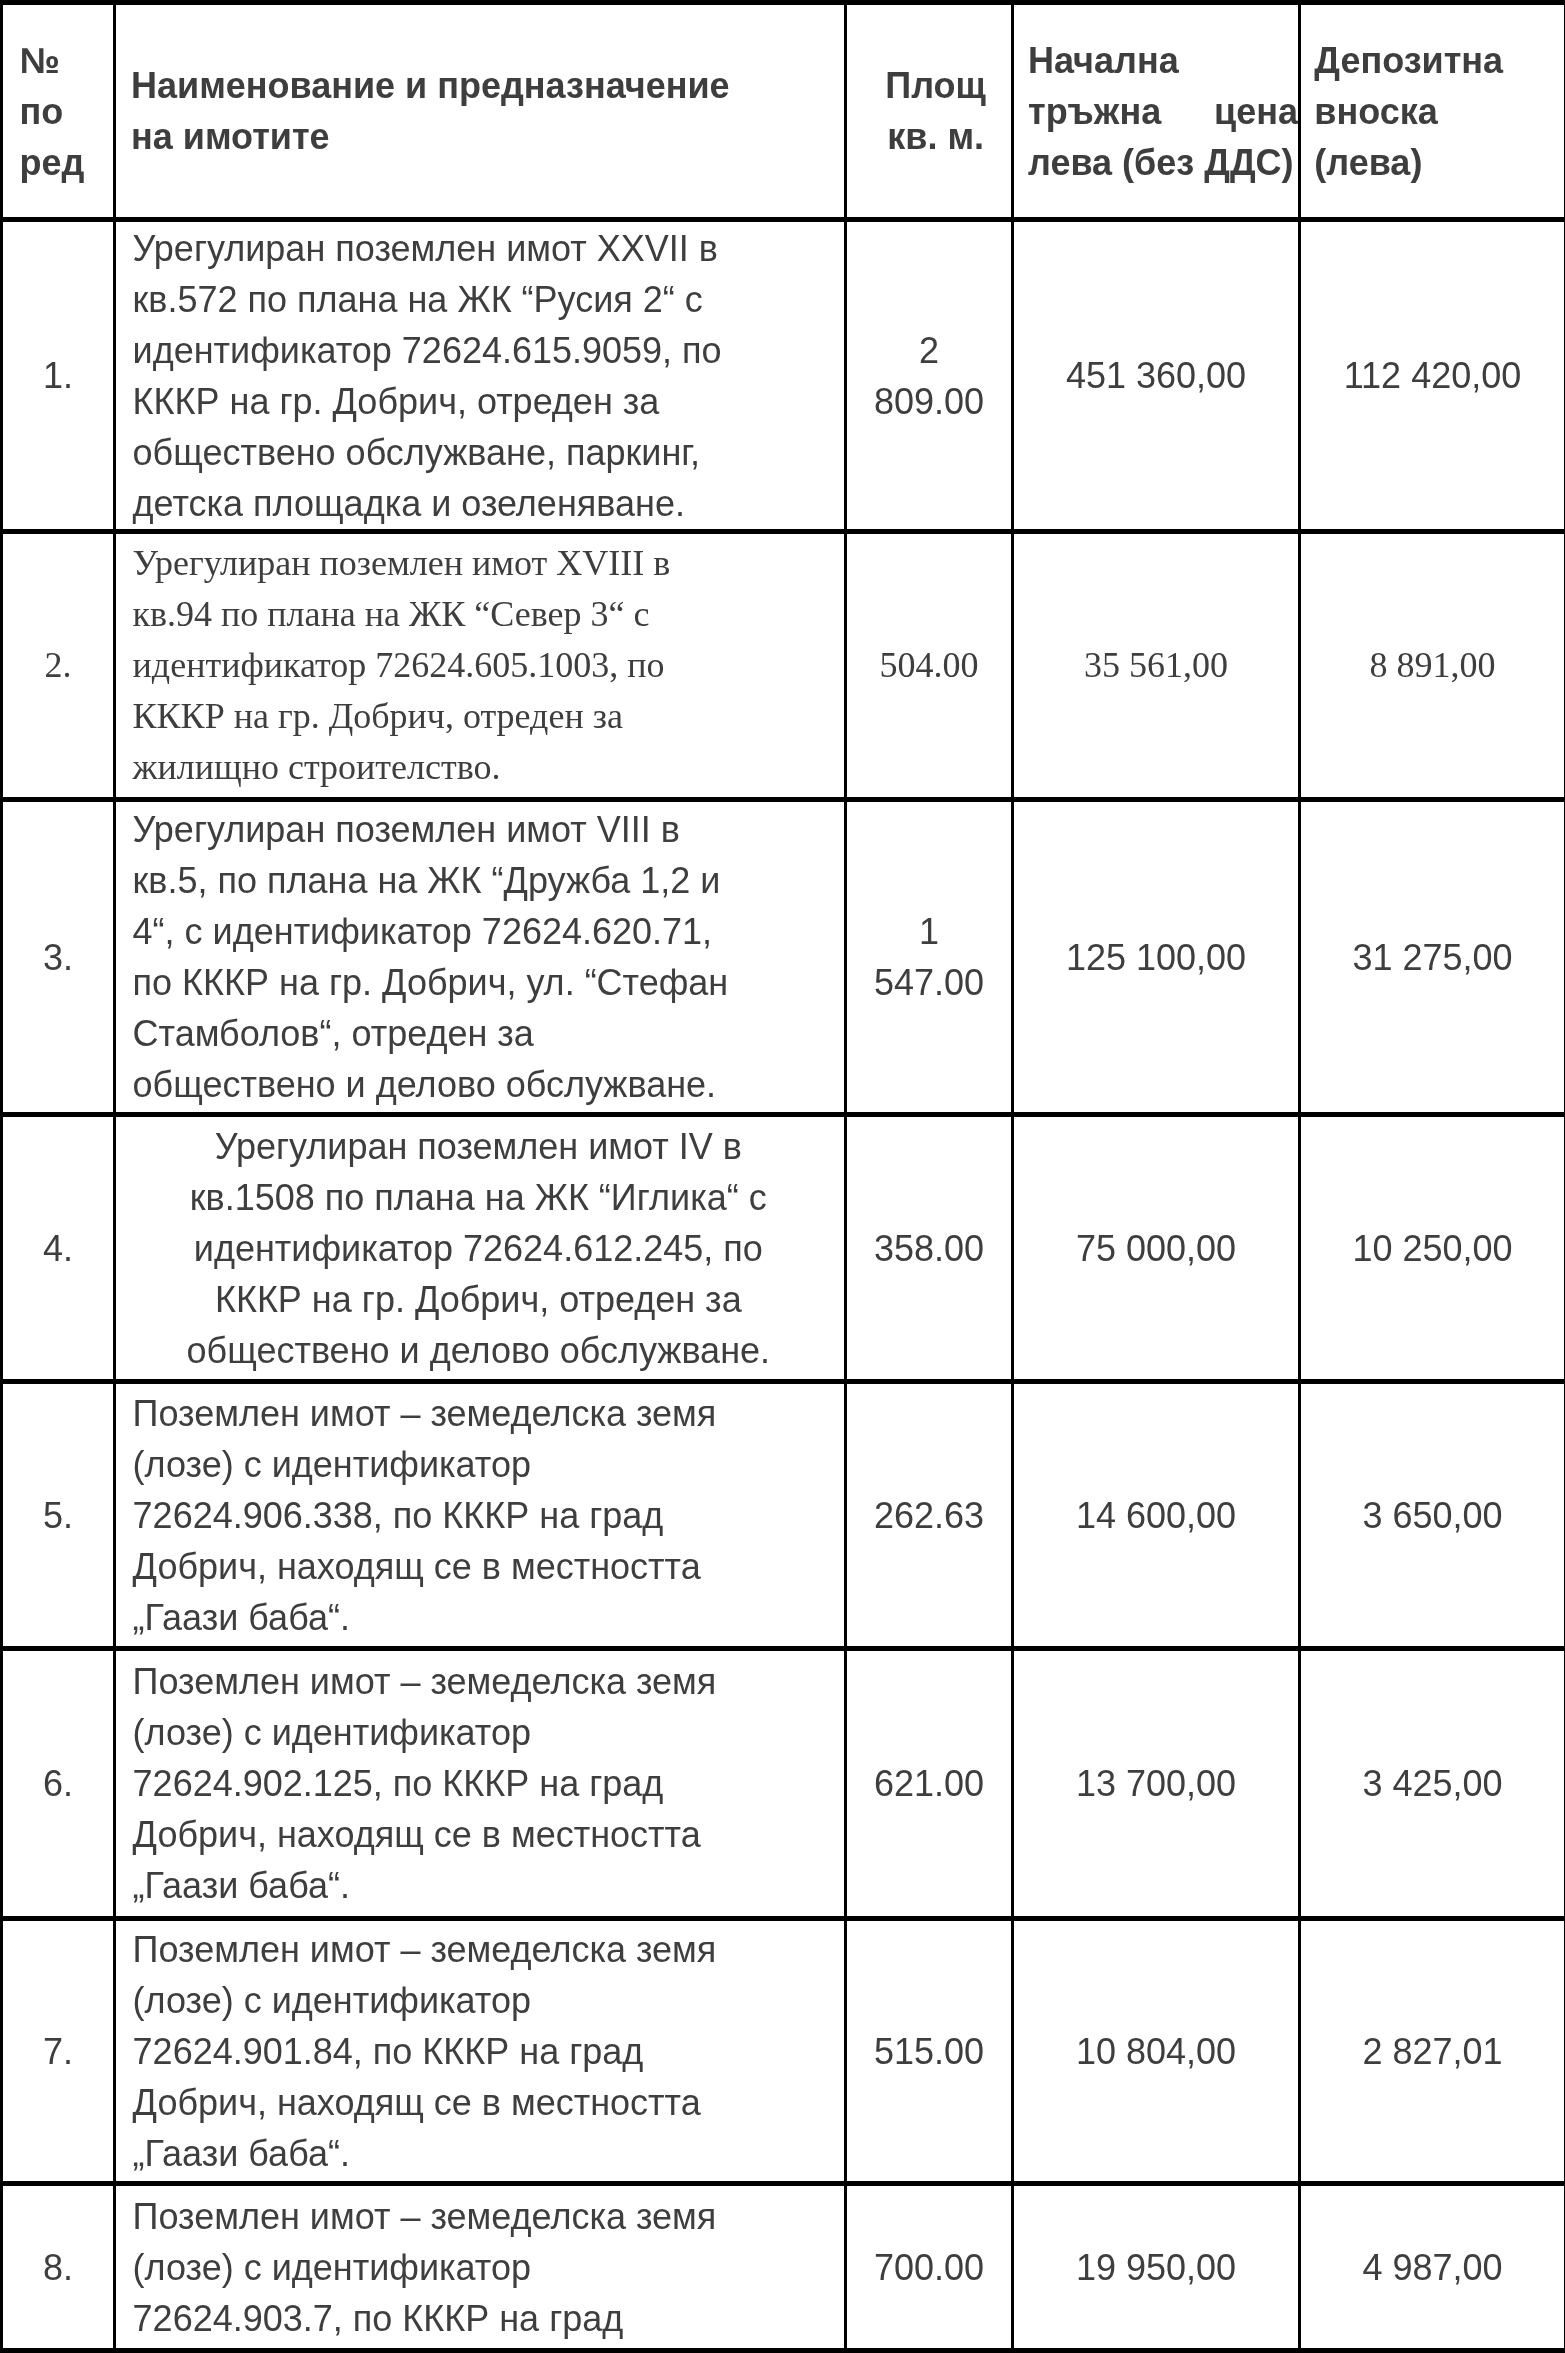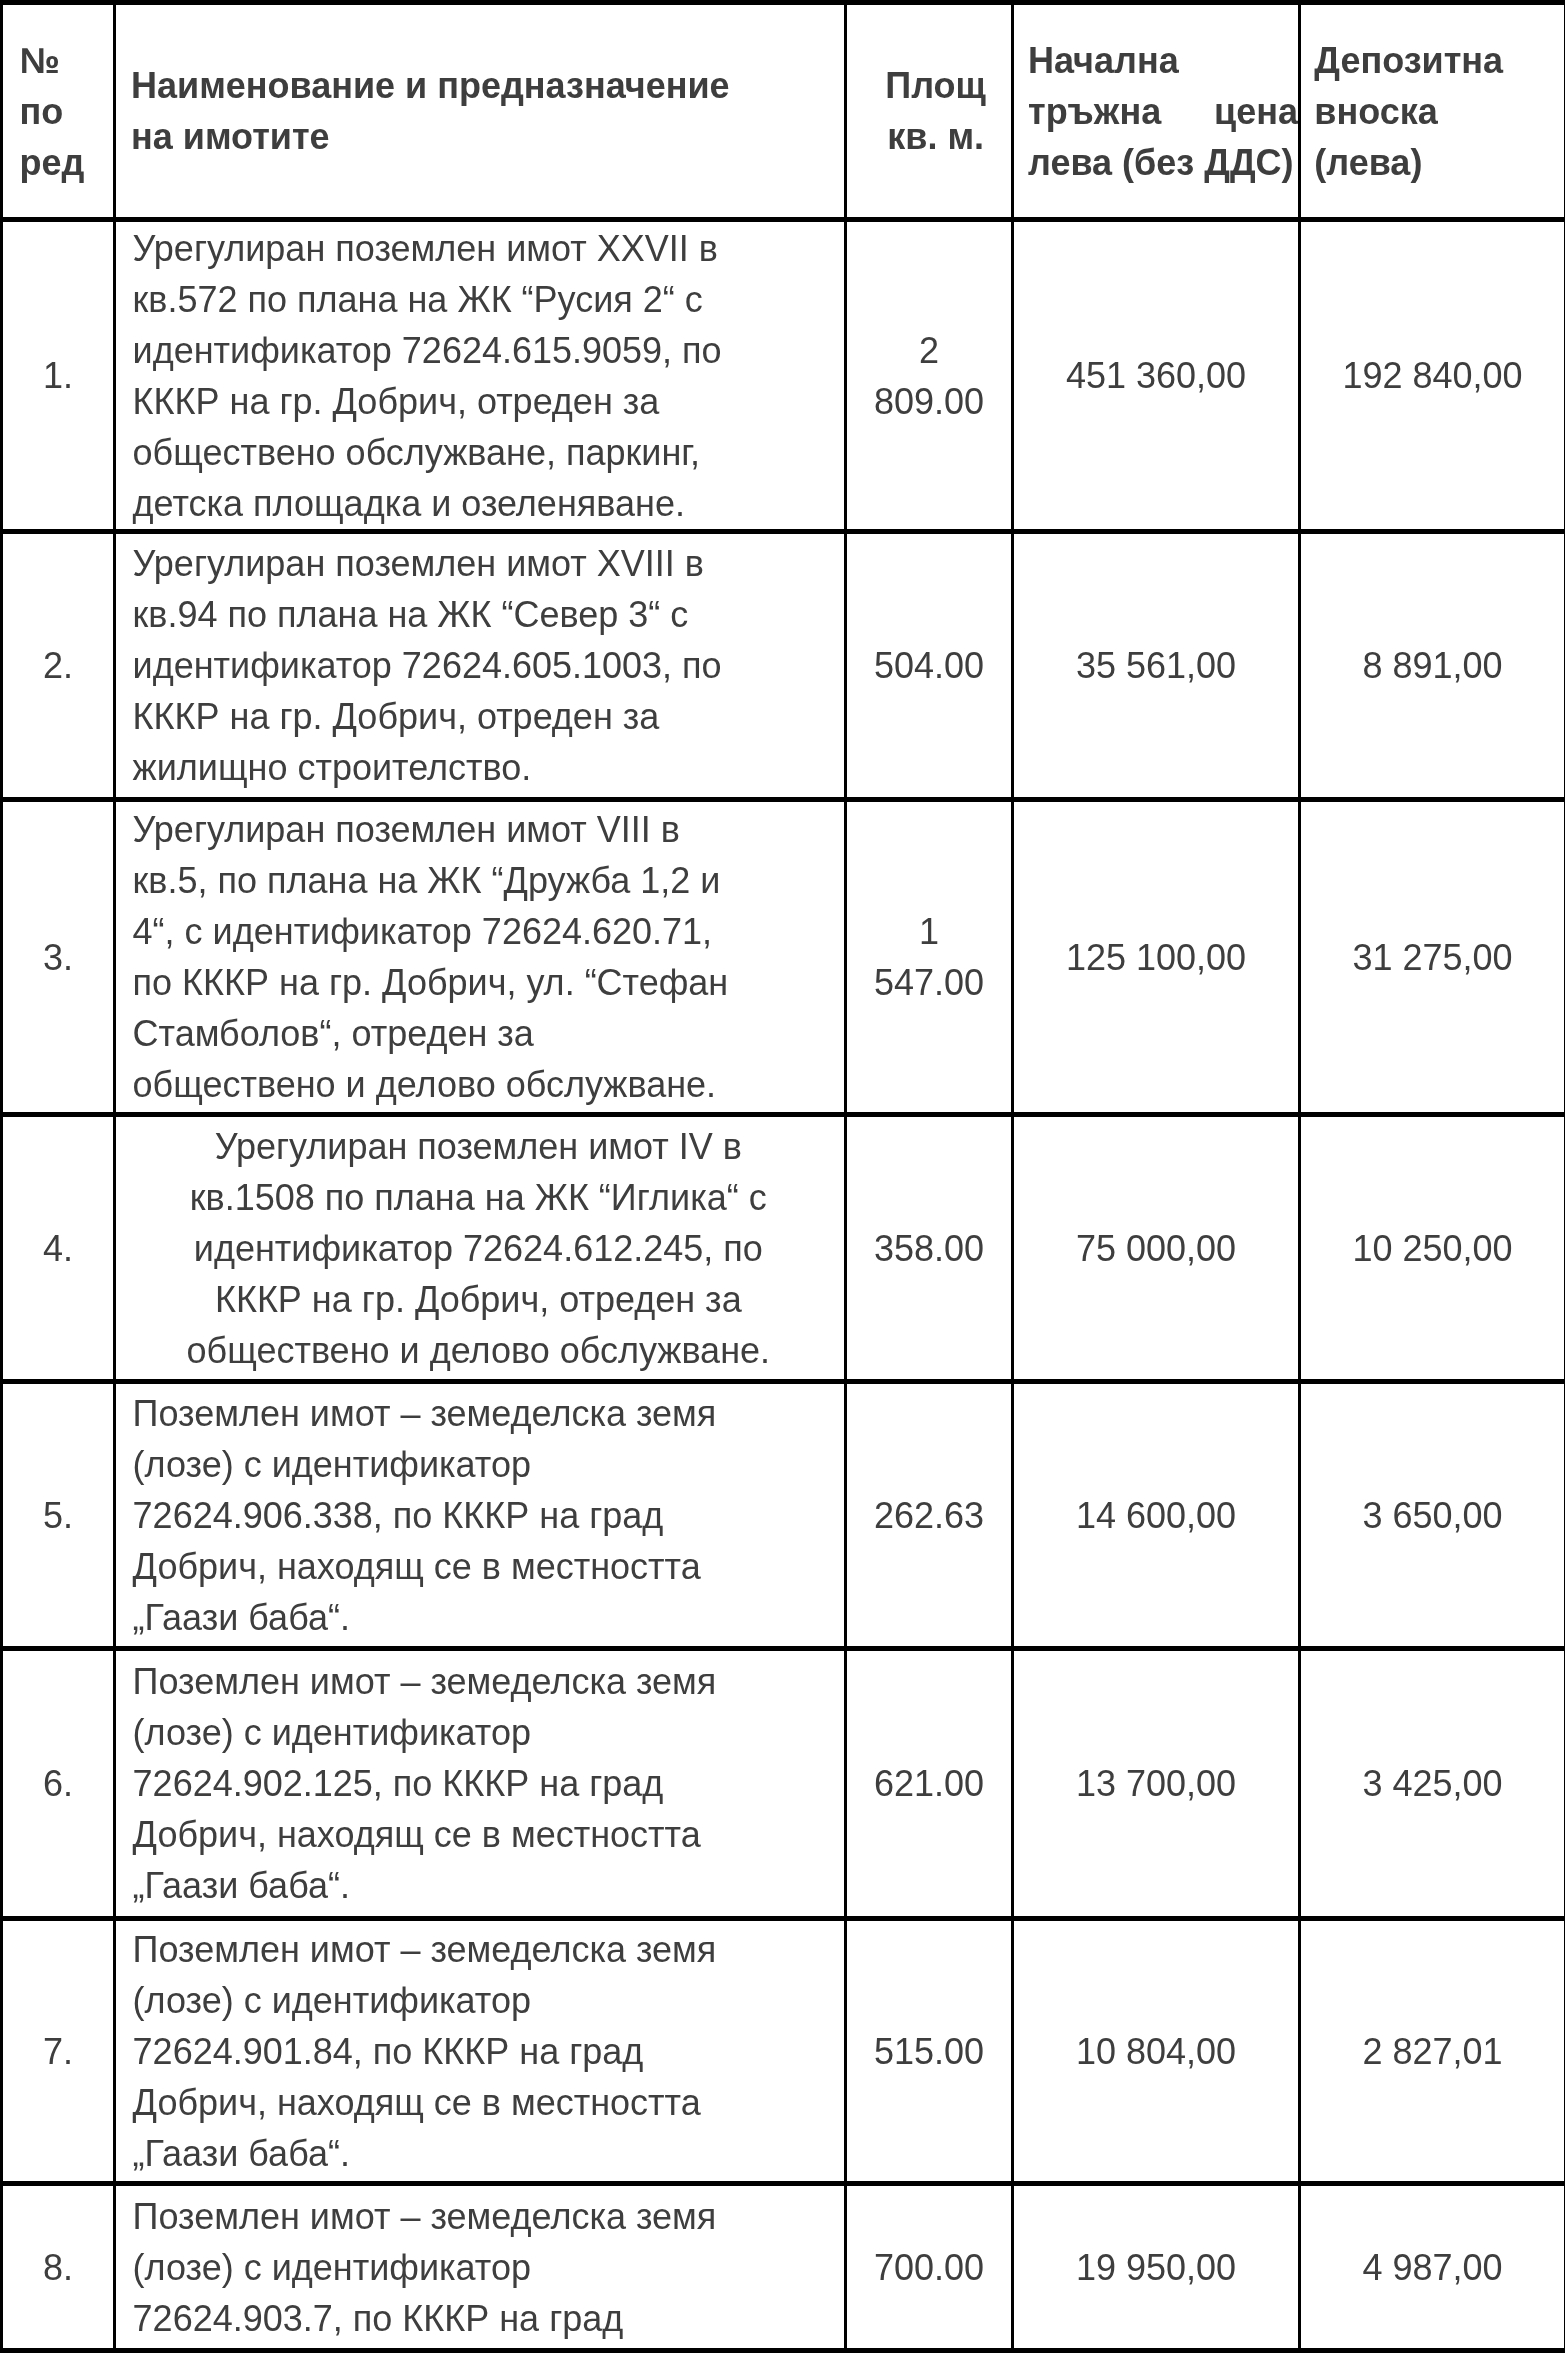--- a/index.html
+++ b/index.html
@@ -48,21 +48,21 @@
   td.h-dep    { white-space: pre-line; text-align: left; padding-left: 13.3px; padding-right: 21px; }
 
   
   td.b-no    { text-align: center; }
   td.b-name  { white-space: pre-line; text-align: left; padding-left: 16.6px; padding-right: 20px; }
   td.b-num   { white-space: pre-line; text-align: center; }
 
   
   tr.hdr td { height: 212px; }
   tr.r1 td { height: 307px; }
-  tr.r2 td { height: 263px; }
+  tr.r2 td { height: 263px; font-family: Liberation Serif, serif; }
   tr.r3 td { height: 310px; }
   tr.r4 td { height: 262px; text-align: center; }
   tr.r5 td { height: 262px; }
   tr.r6 td { height: 265px; }
   tr.r7 td { height: 260px; }
   tr.r8 td { height: 162px; }
 
   .bottom-edge {
     position: absolute;
     left: 0;
@@ -103,21 +103,21 @@
     <td class="b-no">1.</td>
     <td class="b-name">Урегулиран поземлен имот XXVII в
 кв.572 по плана на ЖК “Русия 2“ с
 идентификатор 72624.615.9059, по
 КККР на гр. Добрич, отреден за
 обществено обслужване, паркинг,
 детска площадка и озеленяване.</td>
     <td class="b-num">2
 809.00</td>
     <td class="b-num">451 360,00</td>
-    <td class="b-num">192 840,00</td>
+    <td class="b-num">112 420,00</td>
   </tr>
 
   <tr class="r2">
     <td class="b-no">2.</td>
     <td class="b-name">Урегулиран поземлен имот XVIII в
 кв.94 по плана на ЖК “Север 3“ с
 идентификатор 72624.605.1003, по
 КККР на гр. Добрич, отреден за
 жилищно строителство.</td>
     <td class="b-num">504.00</td>

